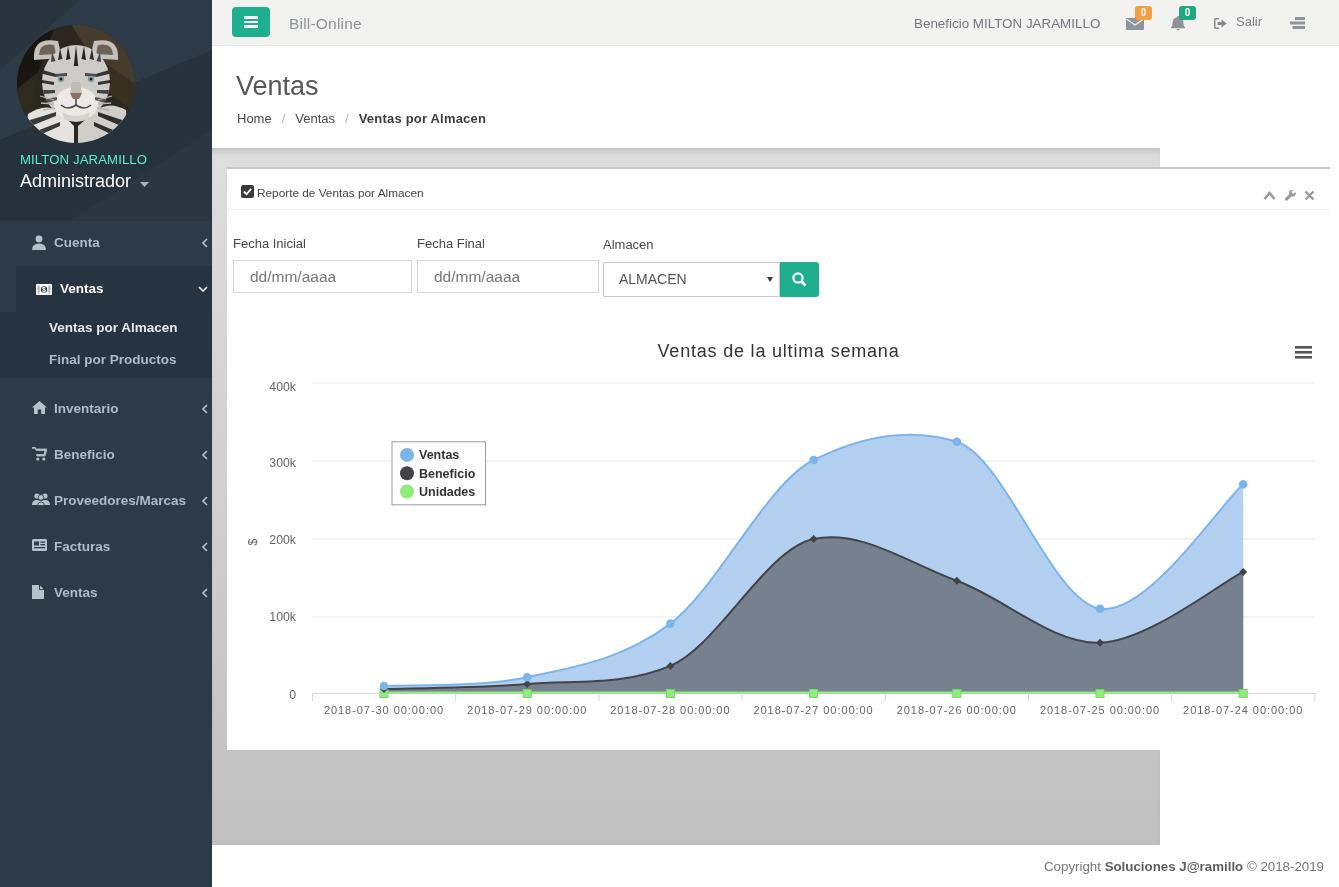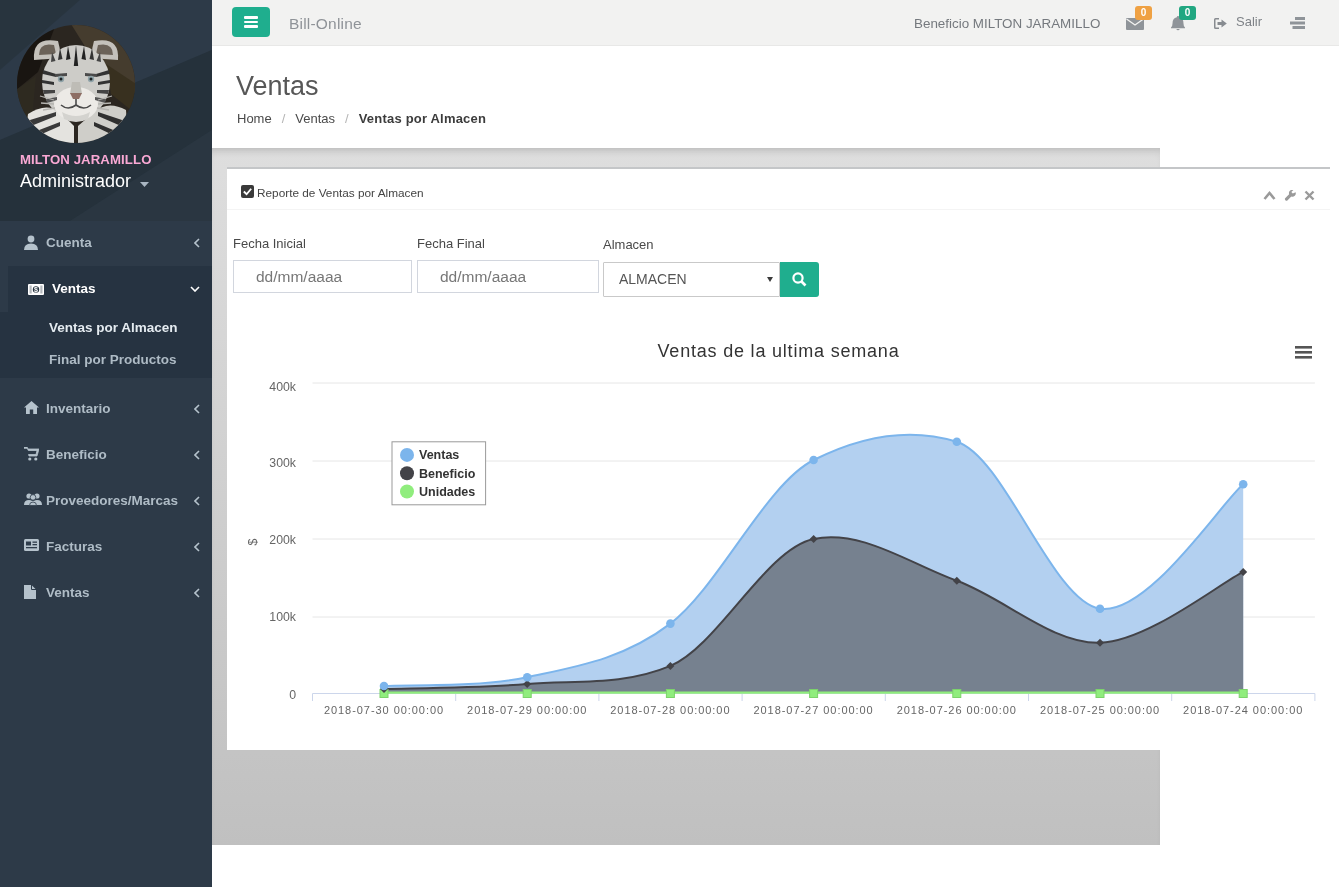--- a/index.html
+++ b/index.html
@@ -1,21 +1,21 @@
 <!DOCTYPE html>
 <html><head><meta charset="utf-8">
 <style>
 *{margin:0;padding:0;box-sizing:border-box}
 html,body{width:1339px;height:887px;overflow:hidden;font-family:"Liberation Sans",sans-serif}
 
 #sidebar{position:absolute;left:0;top:0;width:212px;height:887px;background:#2d3a48}
 #cover{position:absolute;left:0;top:0;width:212px;height:221px;background:#273750;overflow:hidden}
-#uname{position:absolute;left:20px;top:152px;color:#f9a8d4;font-weight:bold;font-size:13.2px;letter-spacing:.1px}
+#uname{position:absolute;left:20px;top:152px;color:#5eead4;font-weight:normal;font-size:13.2px;letter-spacing:.1px}
 #urole{position:absolute;left:20px;top:171px;color:#ffffff;font-size:18px}
-.mitem{position:absolute;left:8px;width:212px;height:46px;color:#afbcc6;font-size:13.5px;font-weight:bold}
+.mitem{position:absolute;left:16px;width:212px;height:46px;color:#afbcc6;font-size:13.5px;font-weight:bold}
 .mitem .t{position:absolute;left:38px;top:15px}
 .mitem svg.ic{position:absolute;left:16px;top:15px}
 .mitem svg.ch{position:absolute;right:20px;top:18px}
 .sub{position:absolute;left:49px;color:#b2c0ca;font-size:13.5px;font-weight:bold}
 
 #main{position:absolute;left:212px;top:0;width:1127px;height:887px;background:#fff}
 #navbar{position:absolute;left:0;top:0;width:1127px;height:46px;background:#f2f2f1;border-bottom:1px solid #e8e8e7}
 #hamb{position:absolute;left:20px;top:7px;width:38px;height:30px;background:#1fae8e;border-radius:4px}
 #hamb i{position:absolute;left:12px;width:14px;height:3px;background:#fff;border-radius:1px}
 #brand{position:absolute;left:77px;top:14.5px;font-size:15.5px;color:#8f9398;letter-spacing:.2px}
@@ -31,21 +31,21 @@
 #footer b{color:#5e5e5e}
 
 #card{position:absolute;left:15px;top:19px;width:1103px;height:583px;background:#fff;border-top:2px solid #c4c6c8}
 #chead{position:absolute;left:0;top:0;width:1103px;height:41px;border-bottom:1px solid #f4f4f4}
 #cbox{position:absolute;left:14px;top:16px;width:13px;height:13px;background:#3a3a3a;border-radius:2px}
 #cbox svg{position:absolute;left:1px;top:1px}
 #ctitle{position:absolute;left:30px;top:17px;font-size:11.8px;color:#444}
 .hic{position:absolute;top:21px;color:#9a9a9a}
 
 .flabel{position:absolute;top:67px;font-size:13px;color:#494949}
-.finput{position:absolute;top:91px;height:33px;border:1px solid #d2d6de;color:#777;font-size:15.5px;line-height:31px;padding-left:22px;background:#fff}
+.finput{position:absolute;top:91px;height:33px;border:1px solid #d2d6de;color:#777;font-size:15.5px;line-height:31px;padding-left:16px;background:#fff}
 #fsel{position:absolute;left:376px;top:93px;width:177px;height:35px;border:1px solid #c9c9c9;border-radius:1px;background:#fff;font-size:14px;color:#555;line-height:33px;padding-left:15px}
 #fsel .arr{position:absolute;right:6px;top:14px;width:0;height:0;border-left:3px solid transparent;border-right:3px solid transparent;border-top:5px solid #3a3a3a}
 #fbtn{position:absolute;left:553px;top:93px;width:39px;height:35px;background:#1fae8e;border-radius:0 3px 3px 0}
 </style></head>
 <body>
 <div id="sidebar">
   <div id="cover">
     <svg width="212" height="221" viewBox="0 0 212 221">
       <rect width="212" height="221" fill="#2a3642"></rect>
       <polygon points="0,0 212,0 212,50 0,140" fill="#2e3b49" opacity=".9"></polygon>
@@ -359,13 +359,16 @@
           <g font-size="12.5" font-weight="bold" fill="#333">
             <text x="192" y="129.4">Ventas</text>
             <text x="192" y="147.7">Beneficio</text>
             <text x="192" y="166">Unidades</text>
           </g>
         </g>
       </svg>
       </div>
     </div>
   </div>
+  <div id="footer">
+      <div class="in">Copyright <b>Soluciones J@ramillo</b> © 2018-2019</div>
+    </div>
 </div>
 
 </body></html>

